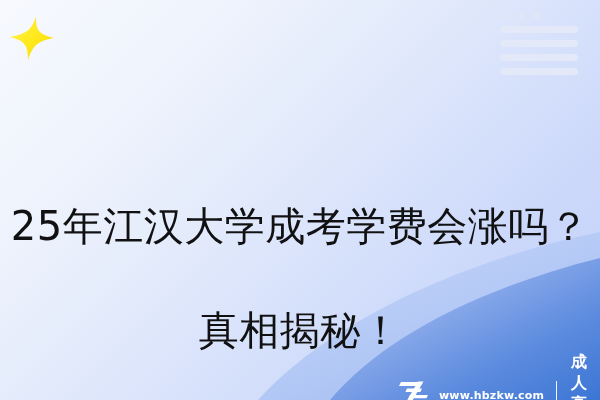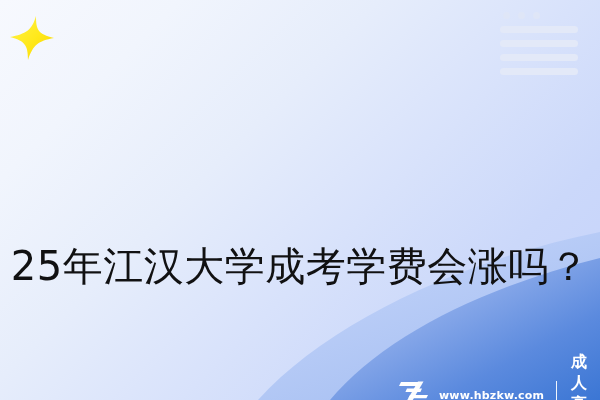--- a/index.html
+++ b/index.html
@@ -26,21 +26,21 @@
   #swoosh{position:absolute;left:0;top:0;width:600px;height:400px;}
 
   
   #title{
     position:absolute;left:0;top:148px;width:600px;
     text-align:center;color:#111112;
     font-size:40px;line-height:52px;letter-spacing:0.5px;
     font-family:"DejaVu Sans","Liberation Sans",sans-serif;
     white-space:pre-line;
   }
-  #title .tline{display:block;margin-top:40px;}
+  #title .tline{display:block;}
 
   
   #logo{
     position:absolute;left:398px;top:352px;
     display:flex;align-items:center;gap:7px;color:#ffffff;
   }
   #logo-mark{width:34px;height:30px;flex:0 0 auto;}
   #logo-words{display:flex;flex-direction:column;line-height:1;}
   #logo-name{font-size:17px;font-weight:bold;letter-spacing:1px;}
   #logo-url{font-size:11px;font-weight:bold;letter-spacing:0.2px;margin-top:3px;}
@@ -87,20 +87,21 @@
       <span class="dot"></span>
     </div>
     <div class="bar"></div>
     <div class="bar"></div>
     <div class="bar"></div>
     <div class="bar"></div>
   </div>
 
   <div id="title">
     <span class="tline">25年江汉大学成考学费会涨吗？</span>
+    <span class="tline">真相揭秘！</span>
   </div>
 
   <div id="logo">
     <svg id="logo-mark" viewBox="0 0 34 30">
       <g fill="#ffffff">
         <path d="M3 3 L21 3 L19 7 L1 7 Z"></path>
         <path d="M9 9.5 L24 9.5 L22.4 13 L7.4 13 Z"></path>
         <path d="M20 2.5 L25.5 2.5 L11 27.5 L5.5 27.5 Z" opacity="0.97"></path>
         <path d="M12 16 L30 16 L28.4 19.3 L10.4 19.3 Z"></path>
         <path d="M11 22 L32 22 L30.4 25.3 L9.4 25.3 Z"></path>

